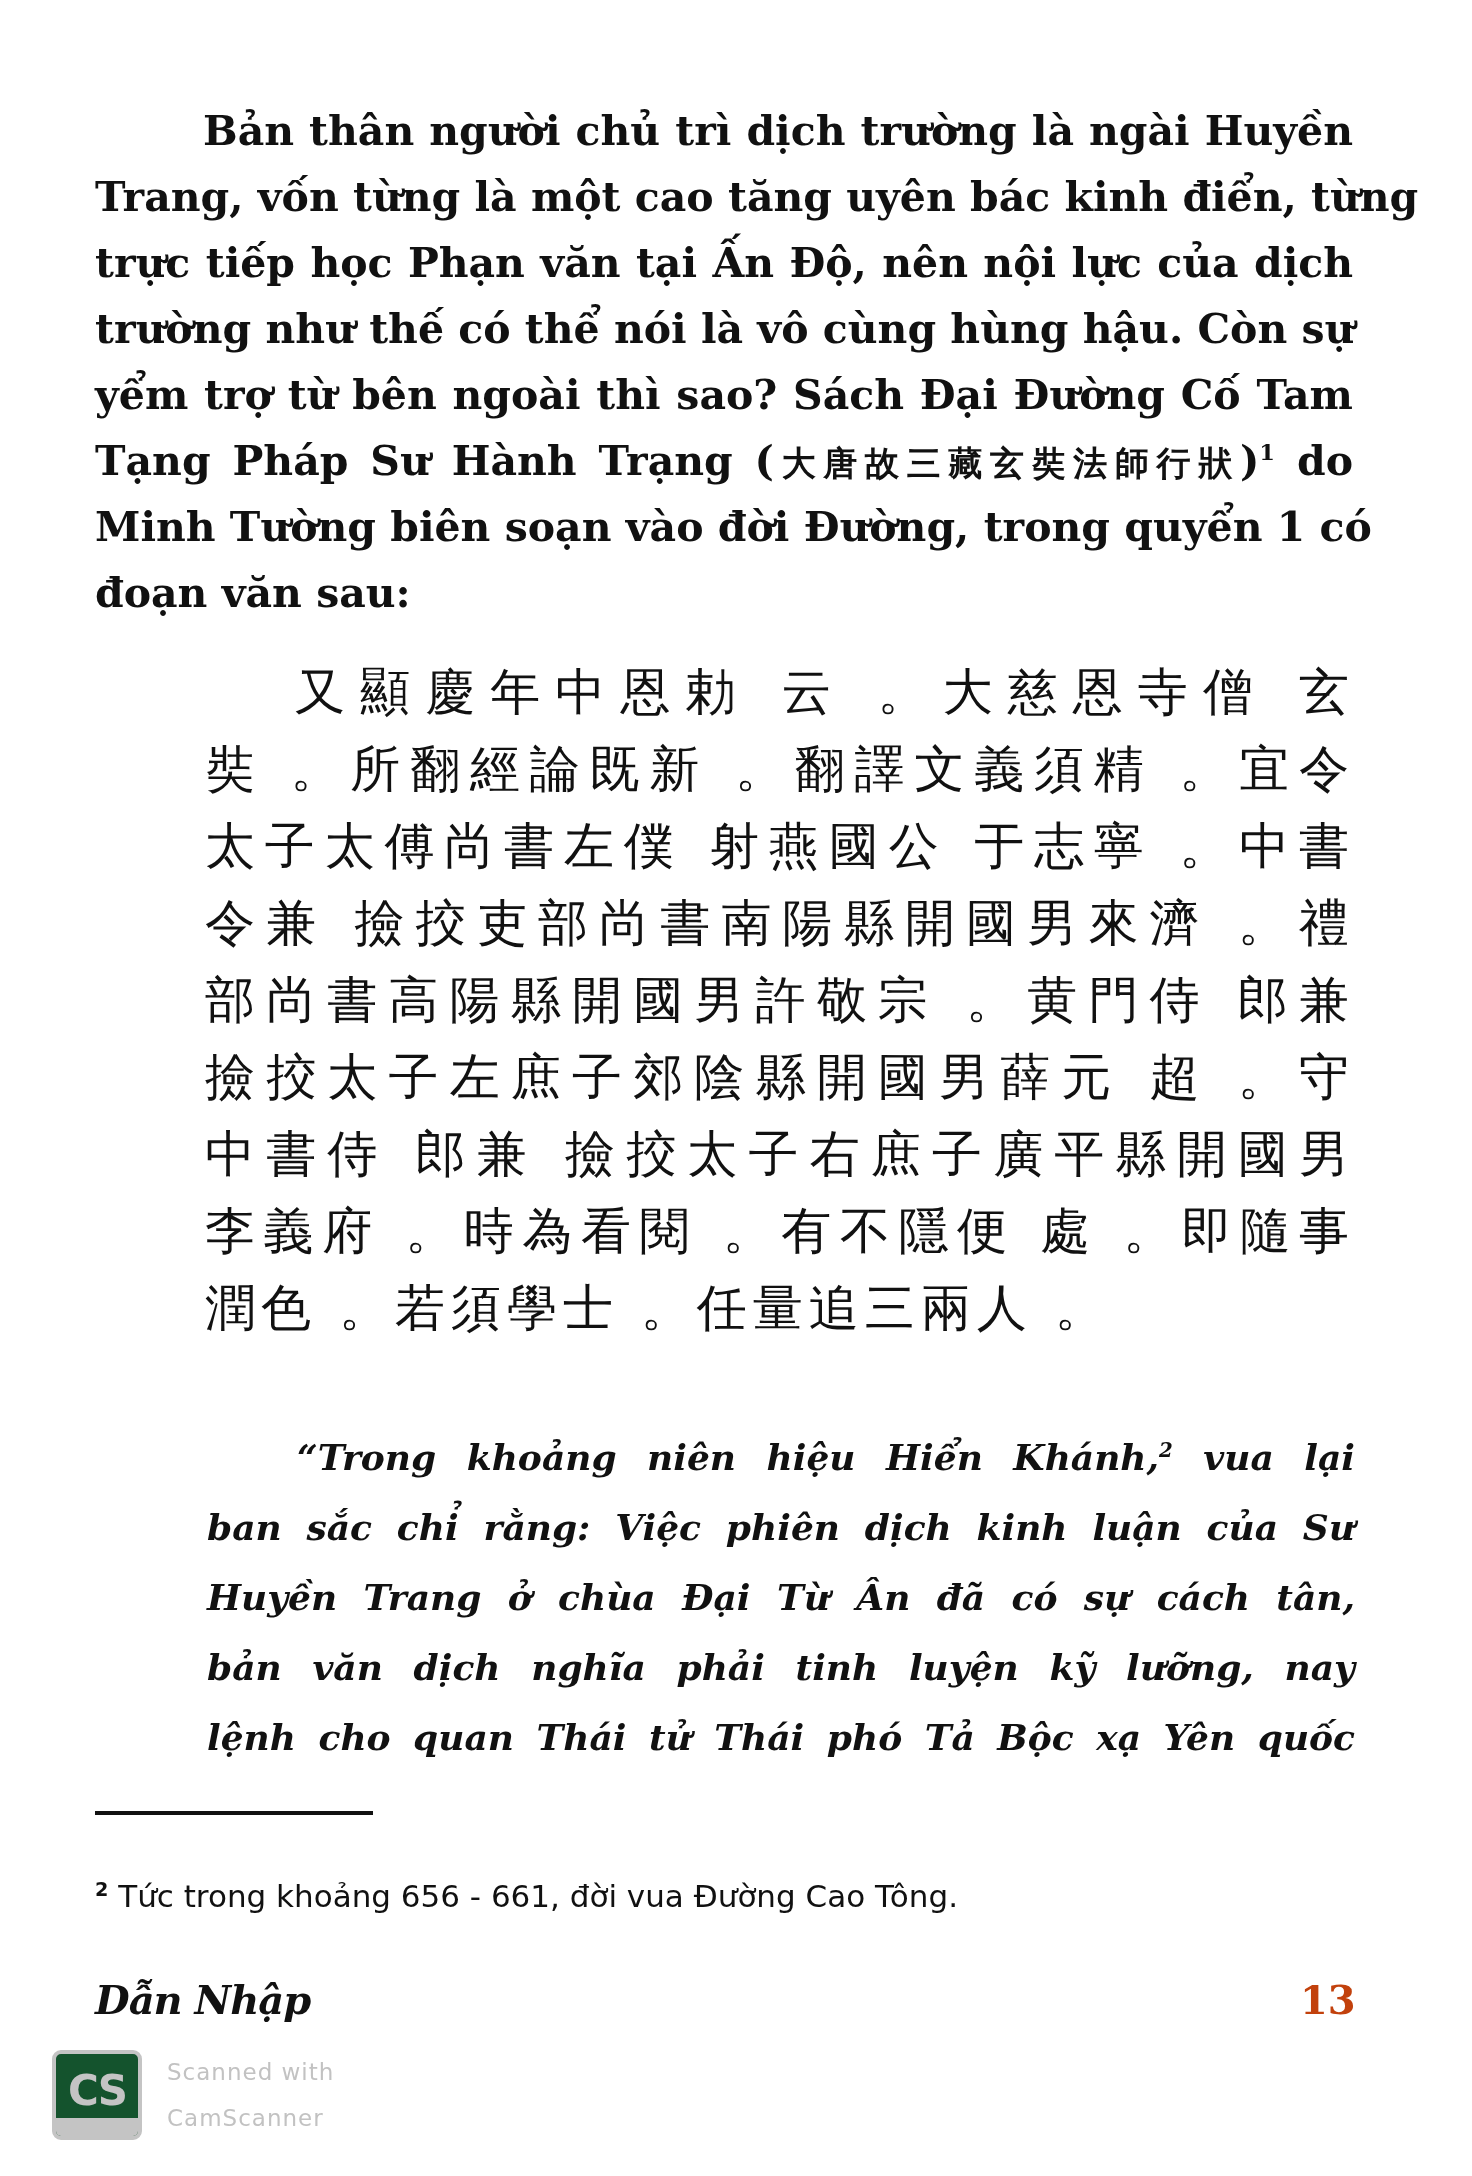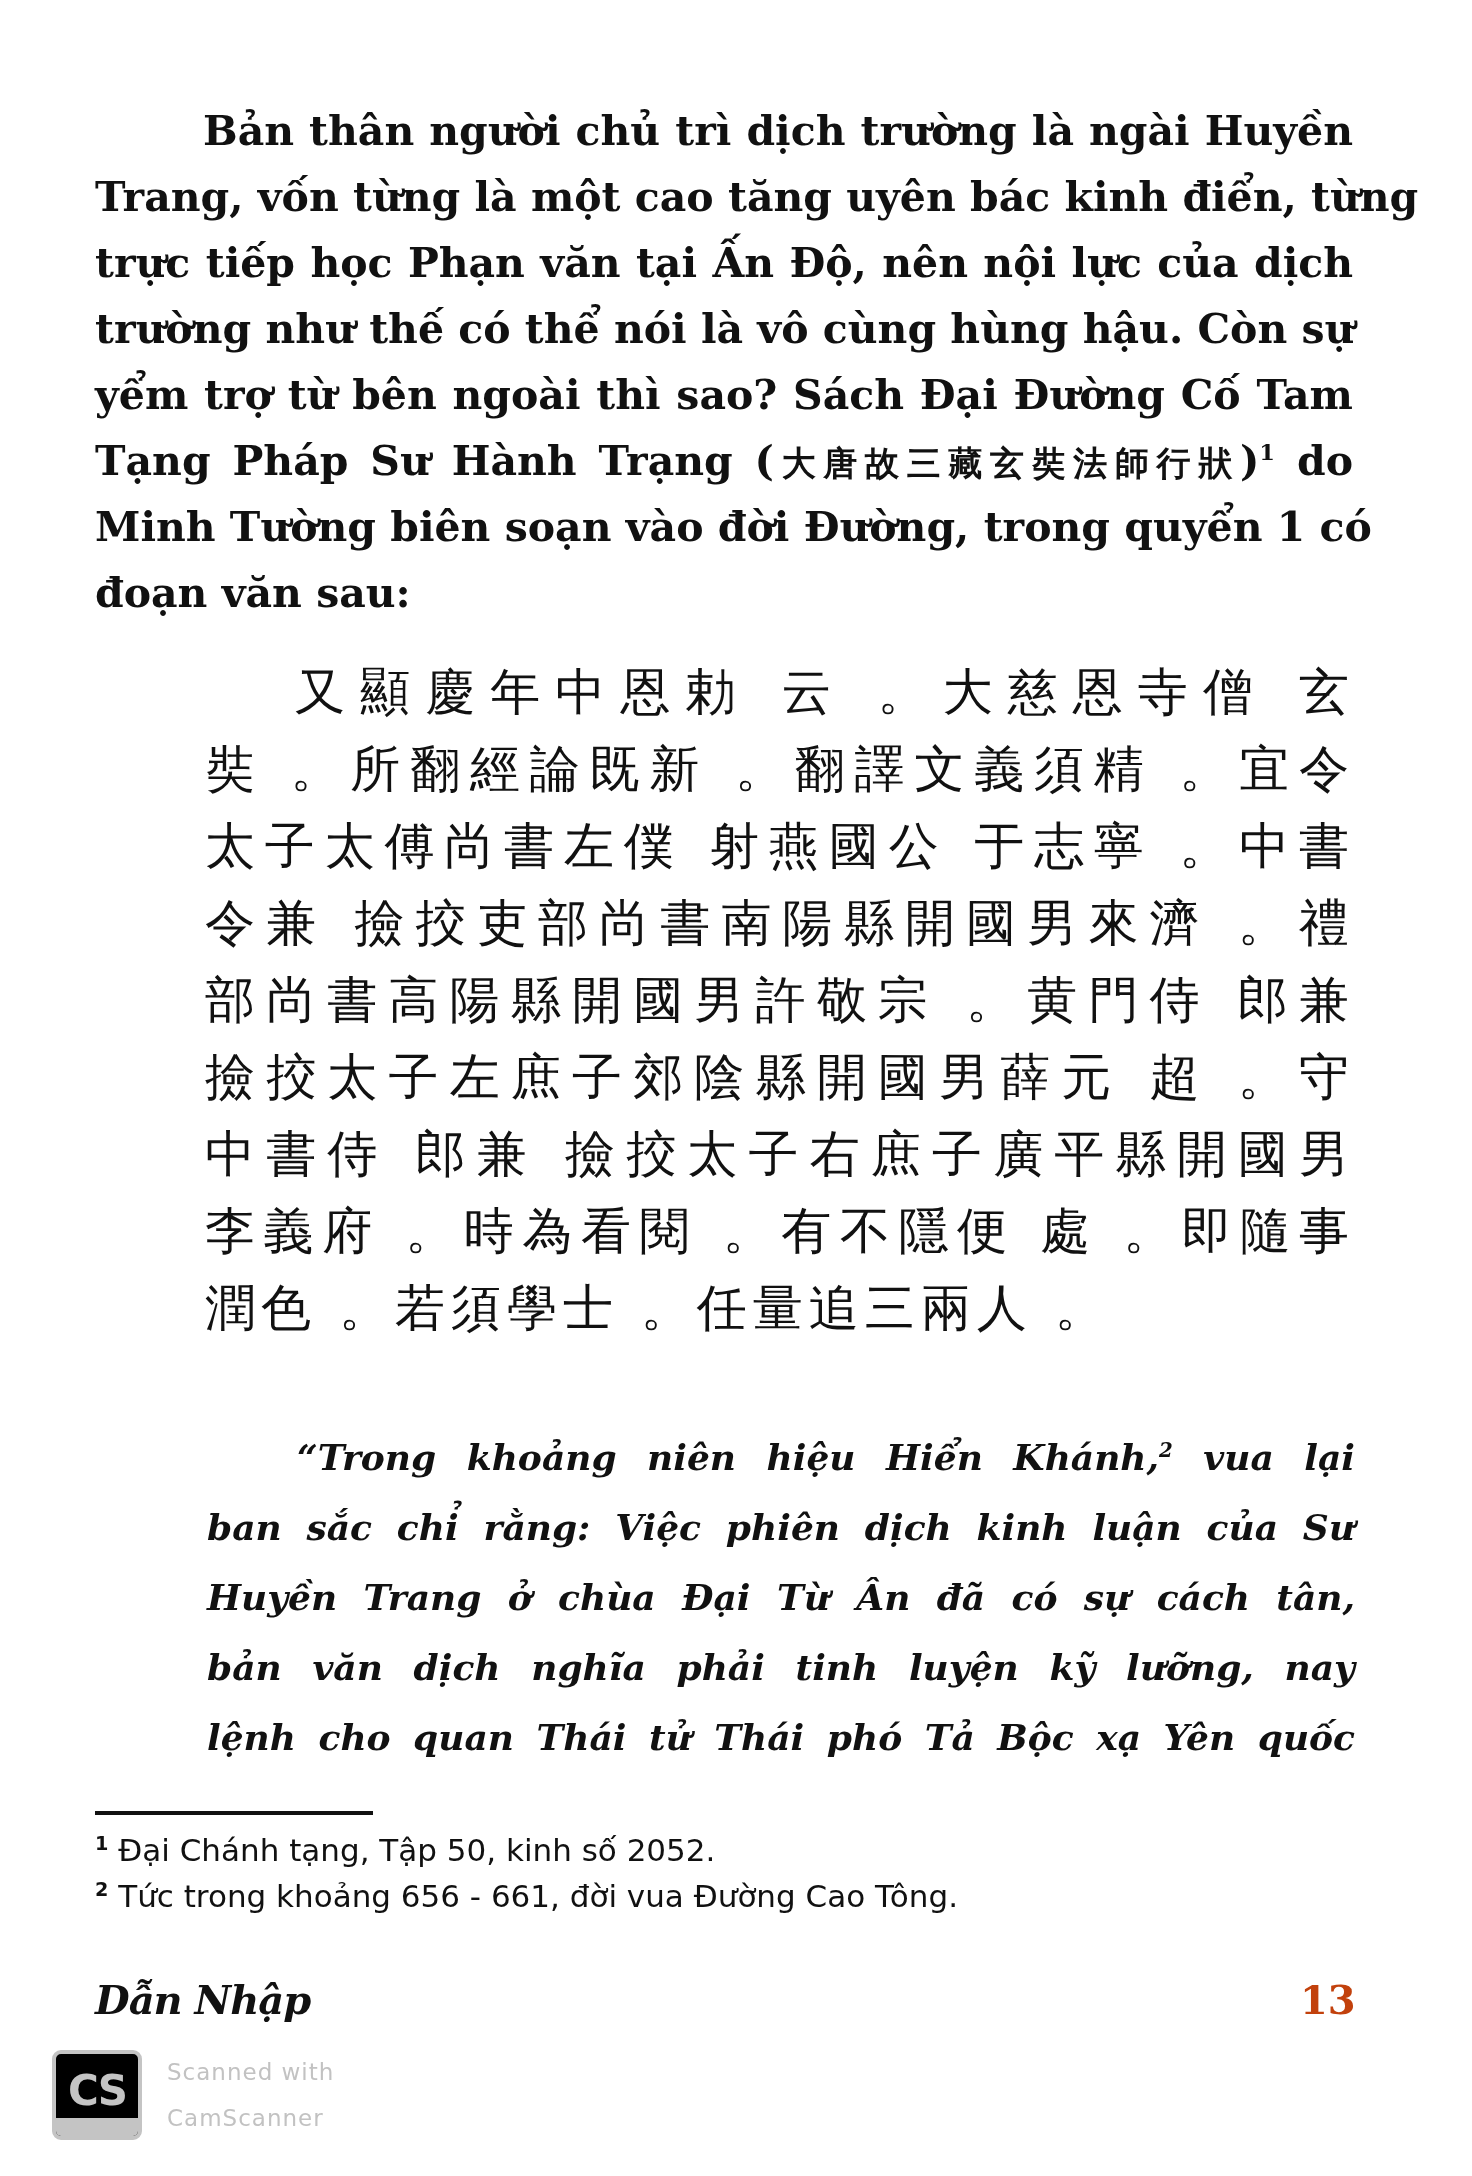--- a/index.html
+++ b/index.html
@@ -49,21 +49,21 @@
     font-style: italic; font-weight: bold; font-size: 40px; line-height: 50px; color: #111;
     letter-spacing: -1px;
   }
   .page-number {
     position: absolute; left: 1300px; top: 1975px; width: 54px; text-align: right;
     font-family: "DejaVu Serif", serif; font-weight: bold; font-size: 40px; line-height: 50px; color: #c2410c;
   }
 
   .cs-logo {
     position: absolute; left: 52px; top: 2050px; width: 90px; height: 90px;
-    border: 4px solid #c4c4c4; border-radius: 9px; box-sizing: border-box; overflow: hidden; background: #000000; padding-left: 24px;
+    border: 4px solid #c4c4c4; border-radius: 9px; box-sizing: border-box; overflow: hidden; background: #14532d; padding-left: 24px;
   }
   .cs-logo .cs-text {
     position: absolute; left: 0; top: 12px; width: 100%; text-align: center;
     font-family: "DejaVu Sans", sans-serif; font-weight: bold; font-size: 42px; line-height: 50px; color: #c4c4c4;
     letter-spacing: -2px;
   }
   .cs-logo .cs-bar { position: absolute; left: 0; bottom: 0; width: 100%; height: 18px; background: #c4c4c4; }
   .cs-caption {
     position: absolute; left: 167px; font-family: "DejaVu Sans", sans-serif; font-size: 23px;
     line-height: 40px; color: #c2c2c2; letter-spacing: 1px;
@@ -99,21 +99,20 @@
 
   <div>
     <div class="line ital-line indent" style="top:1432px"><span>“Trong khoảng niên hiệu Hiển Khánh,</span><sup>2</sup><span> vua lại</span></div>
     <div class="line ital-line" style="top:1502px">ban sắc chỉ rằng: Việc phiên dịch kinh luận của Sư</div>
     <div class="line ital-line" style="top:1572px">Huyền Trang ở chùa Đại Từ Ân đã có sự cách tân,</div>
     <div class="line ital-line" style="top:1642px">bản văn dịch nghĩa phải tinh luyện kỹ lưỡng, nay</div>
     <div class="line ital-line" style="top:1712px">lệnh cho quan Thái tử Thái phó Tả Bộc xạ Yên quốc</div>
   </div>
 
   <div class="fn-rule"></div>
-  <div class="line footnote" style="top:1830px"><sup>1</sup><span> Đại Chánh tạng, Tập 50, kinh số 2052.</span></div>
   <div class="line footnote" style="top:1876px"><sup>2</sup><span> Tức trong khoảng 656 - 661, đời vua Đường Cao Tông.</span></div>
 
   <div class="running-title">Dẫn Nhập</div>
   <div class="page-number">13</div>
 
   <div class="cs-logo">
     <div class="cs-text">CS</div>
     <div class="cs-bar"></div>
   </div>
   <div class="cs-caption" style="top:2052px">Scanned with</div>

